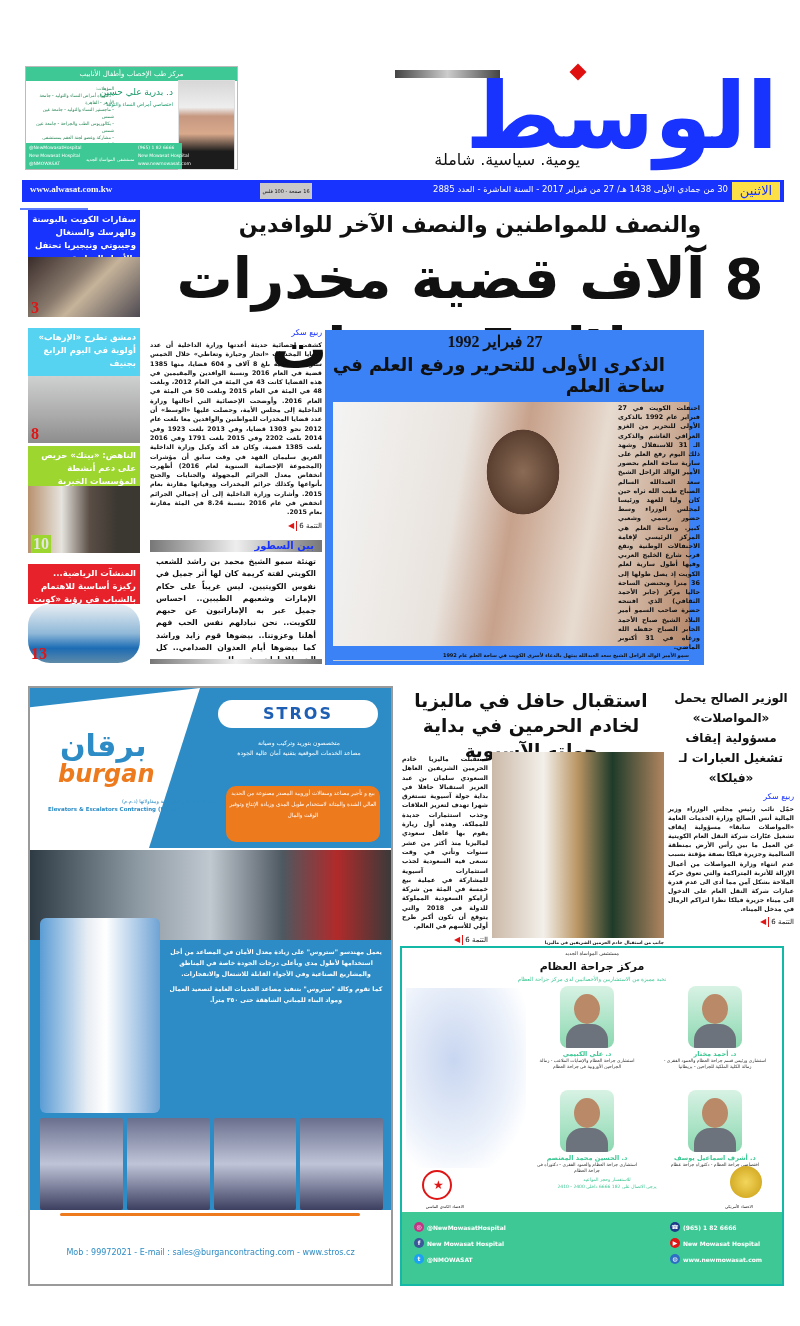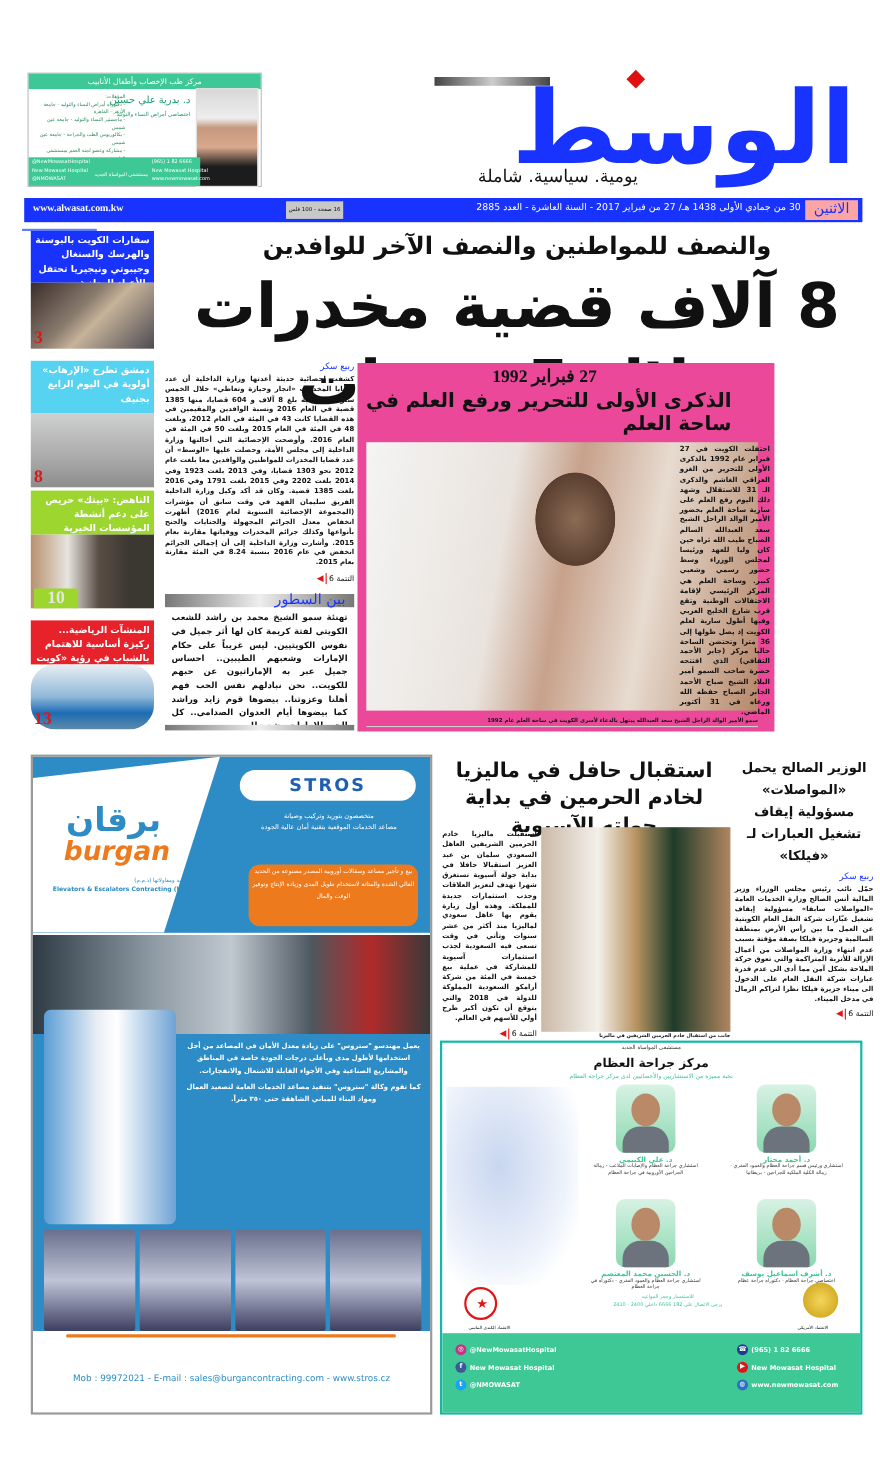--- a/index.html
+++ b/index.html
@@ -19,58 +19,58 @@
   #top-ad .head { height:14px; background:#3ec895; color:#fff; font-size:7px; text-align:center; line-height:14px; }
   #top-ad .photo { position:absolute; right:2px; top:13px; width:57px; height:90px; background:linear-gradient(#d7d7d7 0,#eee 30%,#c69880 40%,#d9a98c 60%,#1c1c1c 80%); border:1px solid #ddd; }
   #top-ad .name { position:absolute; right:64px; top:20px; font-size:9px; font-weight:normal; color:#1a9a6a; }
   #top-ad .sub { position:absolute; right:64px; top:34px; font-size:5px; color:#1a9a6a; }
   #top-ad .list { position:absolute; left:4px; top:18px; width:84px; font-size:4.5px; line-height:7px; color:#2a8a5a; direction:rtl; text-align:right; }
   #top-ad .foot { position:absolute; left:0; bottom:0; width:156px; height:26px; background:#3ec895; color:#fff; font-size:4.5px; }
   #top-ad .foot div { position:absolute; white-space:nowrap; }
 
   
   #date-bar { left: 22px; top: 180px; width: 762px; height: 22px; background:#1933ff; }
-  #day-box { position:absolute; right:4px; top:2px; width:48px; height:18px; background:#fca5a5; color:#1933ff; font-size:13px; text-align:center; line-height:18px; }
+  #day-box { position:absolute; right:4px; top:2px; width:48px; height:18px; background:#fde047; color:#1933ff; font-size:13px; text-align:center; line-height:18px; }
   #date-text { position:absolute; right:56px; top:4px; color:#fff; font-size:8.5px; direction:rtl; white-space:nowrap; }
   #price-box { position:absolute; left:238px; top:3px; width:52px; height:16px; background:#c8c8c8; color:#111; font-size:5px; text-align:center; line-height:16px; direction:rtl; }
   #site-url { position:absolute; left:8px; top:4px; color:#fff; font-size:9px; font-family:"Liberation Serif",serif; font-weight:bold; }
   #under-rule { left: 20px; top: 208px; width: 68px; height: 2px; background:#5d7dff; }
 
   
   #kicker { left: 150px; top: 212px; width: 640px; text-align:center; font-weight:900; font-size:22px; direction:rtl; }
   #main-headline { left: 150px; top: 244px; width: 640px; text-align:center; font-weight:900; font-size:56px; line-height:70px; direction:rtl; letter-spacing:-1px; }
 
   
   .teaser { position:absolute; left:28px; width:112px; }
   .teaser .title { font-size:8.5px; font-weight:bold; color:#fff; padding:3px 4px; direction:rtl; text-align:right; line-height:13px; }
   .teaser .img { position:relative; }
   .teaser .page { position:absolute; left:3px; bottom:0; color:#e01515; font-family:"Liberation Serif",serif; font-weight:bold; font-size:16px; }
   #teaser-1 { top:210px; } #teaser-1 .title { background:#1933ff; height:47px; } #teaser-1 .img { height:60px; background:linear-gradient(135deg,#3a2c2a,#8a7b6e 40%,#c6b39a 55%,#4e4a52); }
   #teaser-2 { top:328px; } #teaser-2 .title { background:#55d3f0; height:48px; } #teaser-2 .img { height:67px; background:linear-gradient(#cfd0d0,#a9aaa9 60%,#8d8d8d); } #teaser-2 .page { color:#e01515; }
   #teaser-3 { top:446px; } #teaser-3 .title { background:#9cd62e; height:40px; } #teaser-3 .img { height:67px; background:linear-gradient(90deg,#b8916e,#e6e4de 30%,#5a4e46 55%,#3b3731 80%); }
-  #teaser-3 .page { color:#e5e5e5; background:#9cd62e; padding:0 12px; }
+  #teaser-3 .page { color:#e5e5e5; background:#9cd62e; padding:0 2px; }
   #teaser-4 { top:564px; } #teaser-4 .title { background:#e8222a; height:40px; } #teaser-4 .img { height:59px; background:linear-gradient(#e9eef3,#8fb8d8 50%,#1c6cb4 75%,#5e8aa8);border-radius:22px; }
   #teaser-4 .page { color:#e01515; }
 
   
   #drug-story { left: 150px; top: 328px; width: 172px; }
   .byline { color:#1933ff; font-size:8px; direction:rtl; text-align:right; margin-bottom:3px; }
   .body-text { font-size:6.3px; line-height:9.3px; font-weight:bold; direction:rtl; text-align:justify; color:#111; }
   .cont { direction:rtl; text-align:right; font-size:7px; margin-top:4px; color:#111; }
   .cont .arrow { color:#e01515; font-size:8px; }
   .cont .sep { display:inline-block; width:1px; height:10px; background:#e01515; vertical-align:middle; margin:0 2px; }
 
   
   #column-box { left: 150px; top: 540px; width: 172px; height: 124px; border:0; }
-  #column-box .head { height:12px; background:linear-gradient(90deg,#777,#eee 50%,#777); text-align:right; padding-right:8px; font-size:13px; color:#1933ff; font-weight:normal; line-height:12px; direction:rtl; }
+  #column-box .head { height:12px; background:linear-gradient(90deg,#777,#eee 50%,#777); text-align:right; padding-right:8px; font-size:10px; color:#1933ff; font-weight:bold; line-height:12px; direction:rtl; }
   #column-box .txt { padding:4px 6px; font-size:7.8px; line-height:12.3px; font-weight:bold; direction:rtl; text-align:justify; }
   #column-box .foot { position:absolute; left:0; bottom:0; width:100%; height:5px; background:linear-gradient(90deg,#777,#eee 50%,#777); }
 
   
-  #feature { left: 325px; top: 330px; width: 379px; height: 335px; background:#ec4899; }
+  #feature { left: 325px; top: 330px; width: 379px; height: 335px; background:#3b82f6; }
   #feature-date { position:absolute; left:0; top:2px; width:340px; text-align:center; font-family:"Liberation Serif",serif; font-weight:bold; font-size:16px; direction:rtl; }
   #feature-title { position:absolute; left:0; top:24px; width:340px; text-align:right; font-weight:900; font-size:18px; direction:rtl; }
   #feature-photo { position:absolute; left:8px; top:72px; width:356px; height:244px; background:
       radial-gradient(ellipse 60px 70px at 190px 70px,#8a6b55 0,#5a3f30 60%,transparent 61%),
       linear-gradient(100deg,#f4f4f4 0,#e9e3dd 35%,#c7a18b 50%,#e7dbd0 70%,#b6886a 100%); }
   #feature-caption { position:absolute; left:8px; top:322px; width:356px; font-size:5px; direction:rtl; text-align:right; font-weight:bold; border-bottom:1px solid #ccc; padding-bottom:2px; }
   #feature-body { position:absolute; right:4px; top:74px; width:82px; font-size:6.4px; line-height:9.2px; font-weight:bold; direction:rtl; text-align:justify; }
 
   
   #malaysia-title { left: 400px; top: 688px; width: 262px; text-align:center; font-weight:900; font-size:18.5px; line-height:25px; direction:rtl; }

